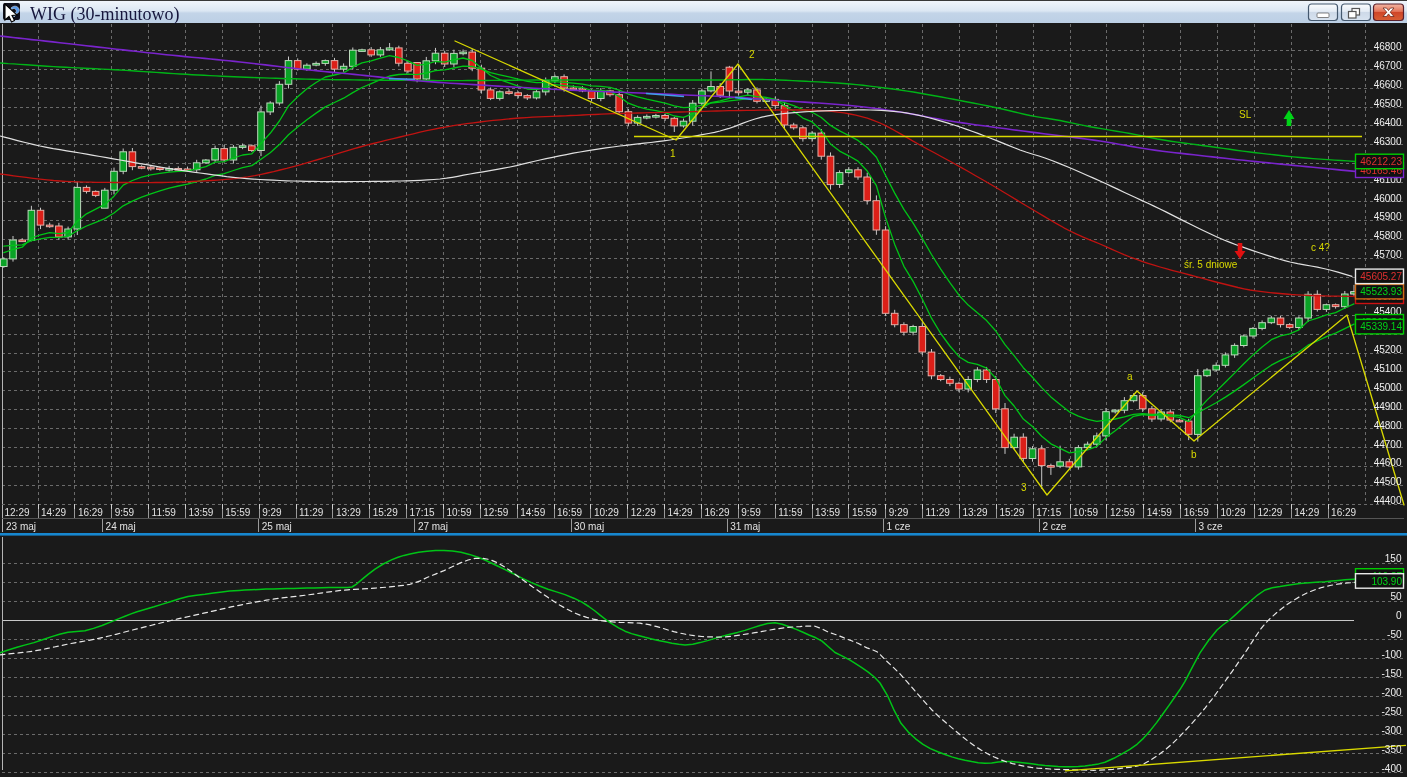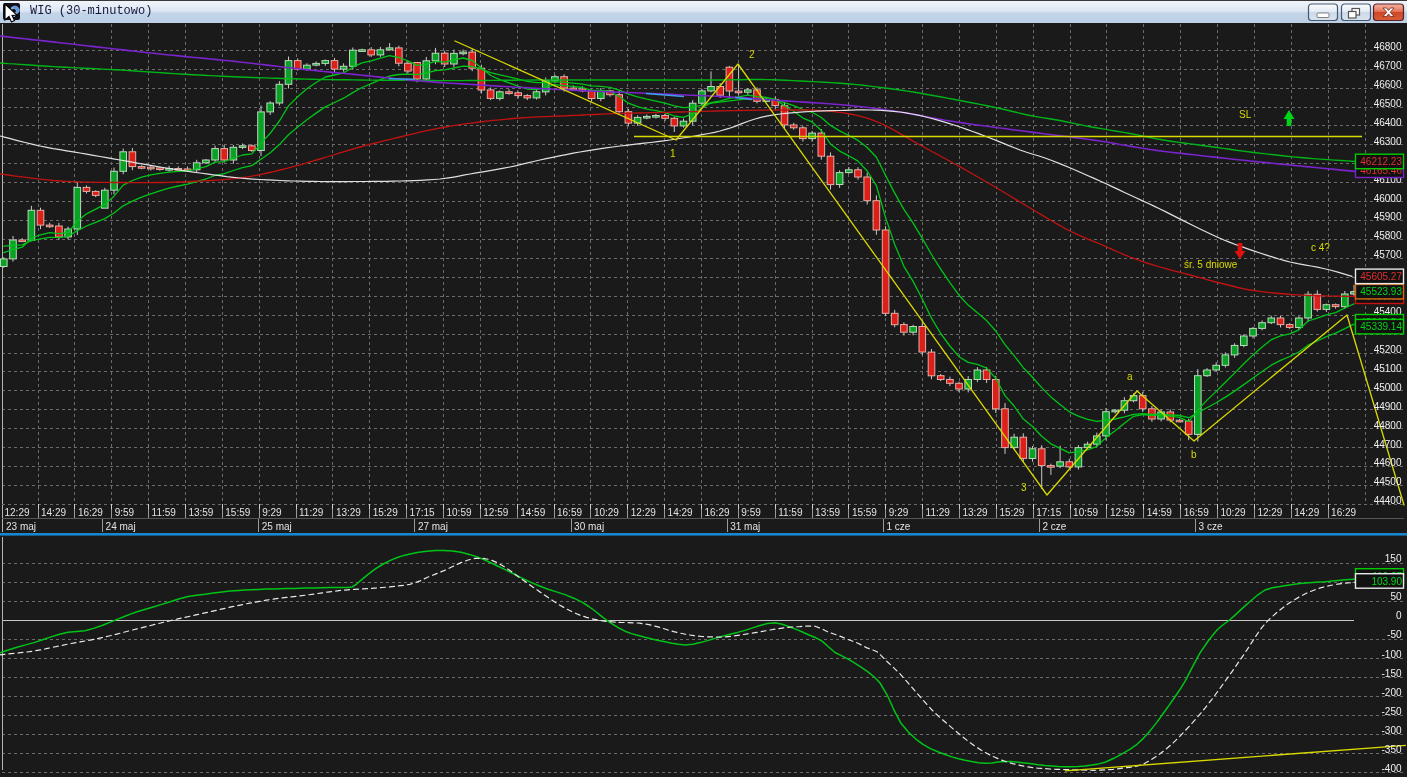--- a/index.html
+++ b/index.html
@@ -587,21 +587,21 @@
       <rect x="1355.5" y="573.7" width="48" height="14.5" fill="#111" stroke="#e8e8e8" stroke-width="1.4"></rect>
       <text x="1402" y="584.6" fill="#00d417" font-family="Liberation Sans, sans-serif" font-size="10px" text-anchor="end">103.90</text>
     </svg>
 
 <div style="position:absolute;left:0;top:0;width:1407px;height:23px;background:linear-gradient(#f0f5fb 0%,#dce7f3 45%,#c3d4e8 55%,#bccfe5 100%);border-top:1px solid #383838;box-sizing:border-box">
  <div style="position:absolute;left:3px;top:2px;width:17px;height:17px;background:#10101c;border-radius:2px"></div>
  <svg width="26" height="26" style="position:absolute;left:2px;top:2px">
    <path d="M9 5 c3 -3 7 -2 8 1 c1 2 -1 5 -4 5 l2 0 -3 3 -2 -4 2 0 c2 0 3 -2 2 -3 c-1 -2 -3 -2 -5 0 z" fill="#5599ee" stroke="#bcd" stroke-width="0.7"></path>
    <path d="M3 1 L3 17 L7 13.5 L9.5 19 L12.5 17.5 L10 12.5 L15 12 Z" fill="#fff" stroke="#000" stroke-width="1.1"></path>
  </svg>
- <span style="position:absolute;left:30px;top:3px;font-family:Liberation Mono, monospace;font-size:12px;color:#16163c">WIG (30-minutowo)</span>
+ <span style="position:absolute;left:30px;top:3px;font-family:Liberation Serif, serif;font-size:18px;color:#16163c">WIG (30-minutowo)</span>
  <svg width="110" height="22" style="position:absolute;left:1296px;top:0">
   <defs>
    <linearGradient id="bg1" x1="0" y1="0" x2="0" y2="1">
     <stop offset="0" stop-color="#fcfdfe"></stop>
             <stop offset="0.45" stop-color="#e4ecf5"></stop>
             <stop offset="0.5" stop-color="#cdd9e8"></stop>
             <stop offset="1" stop-color="#d8e3f0"></stop>
    </linearGradient>
    <linearGradient id="bg2" x1="0" y1="0" x2="0" y2="1">
     <stop offset="0" stop-color="#f4b6a4"></stop>

